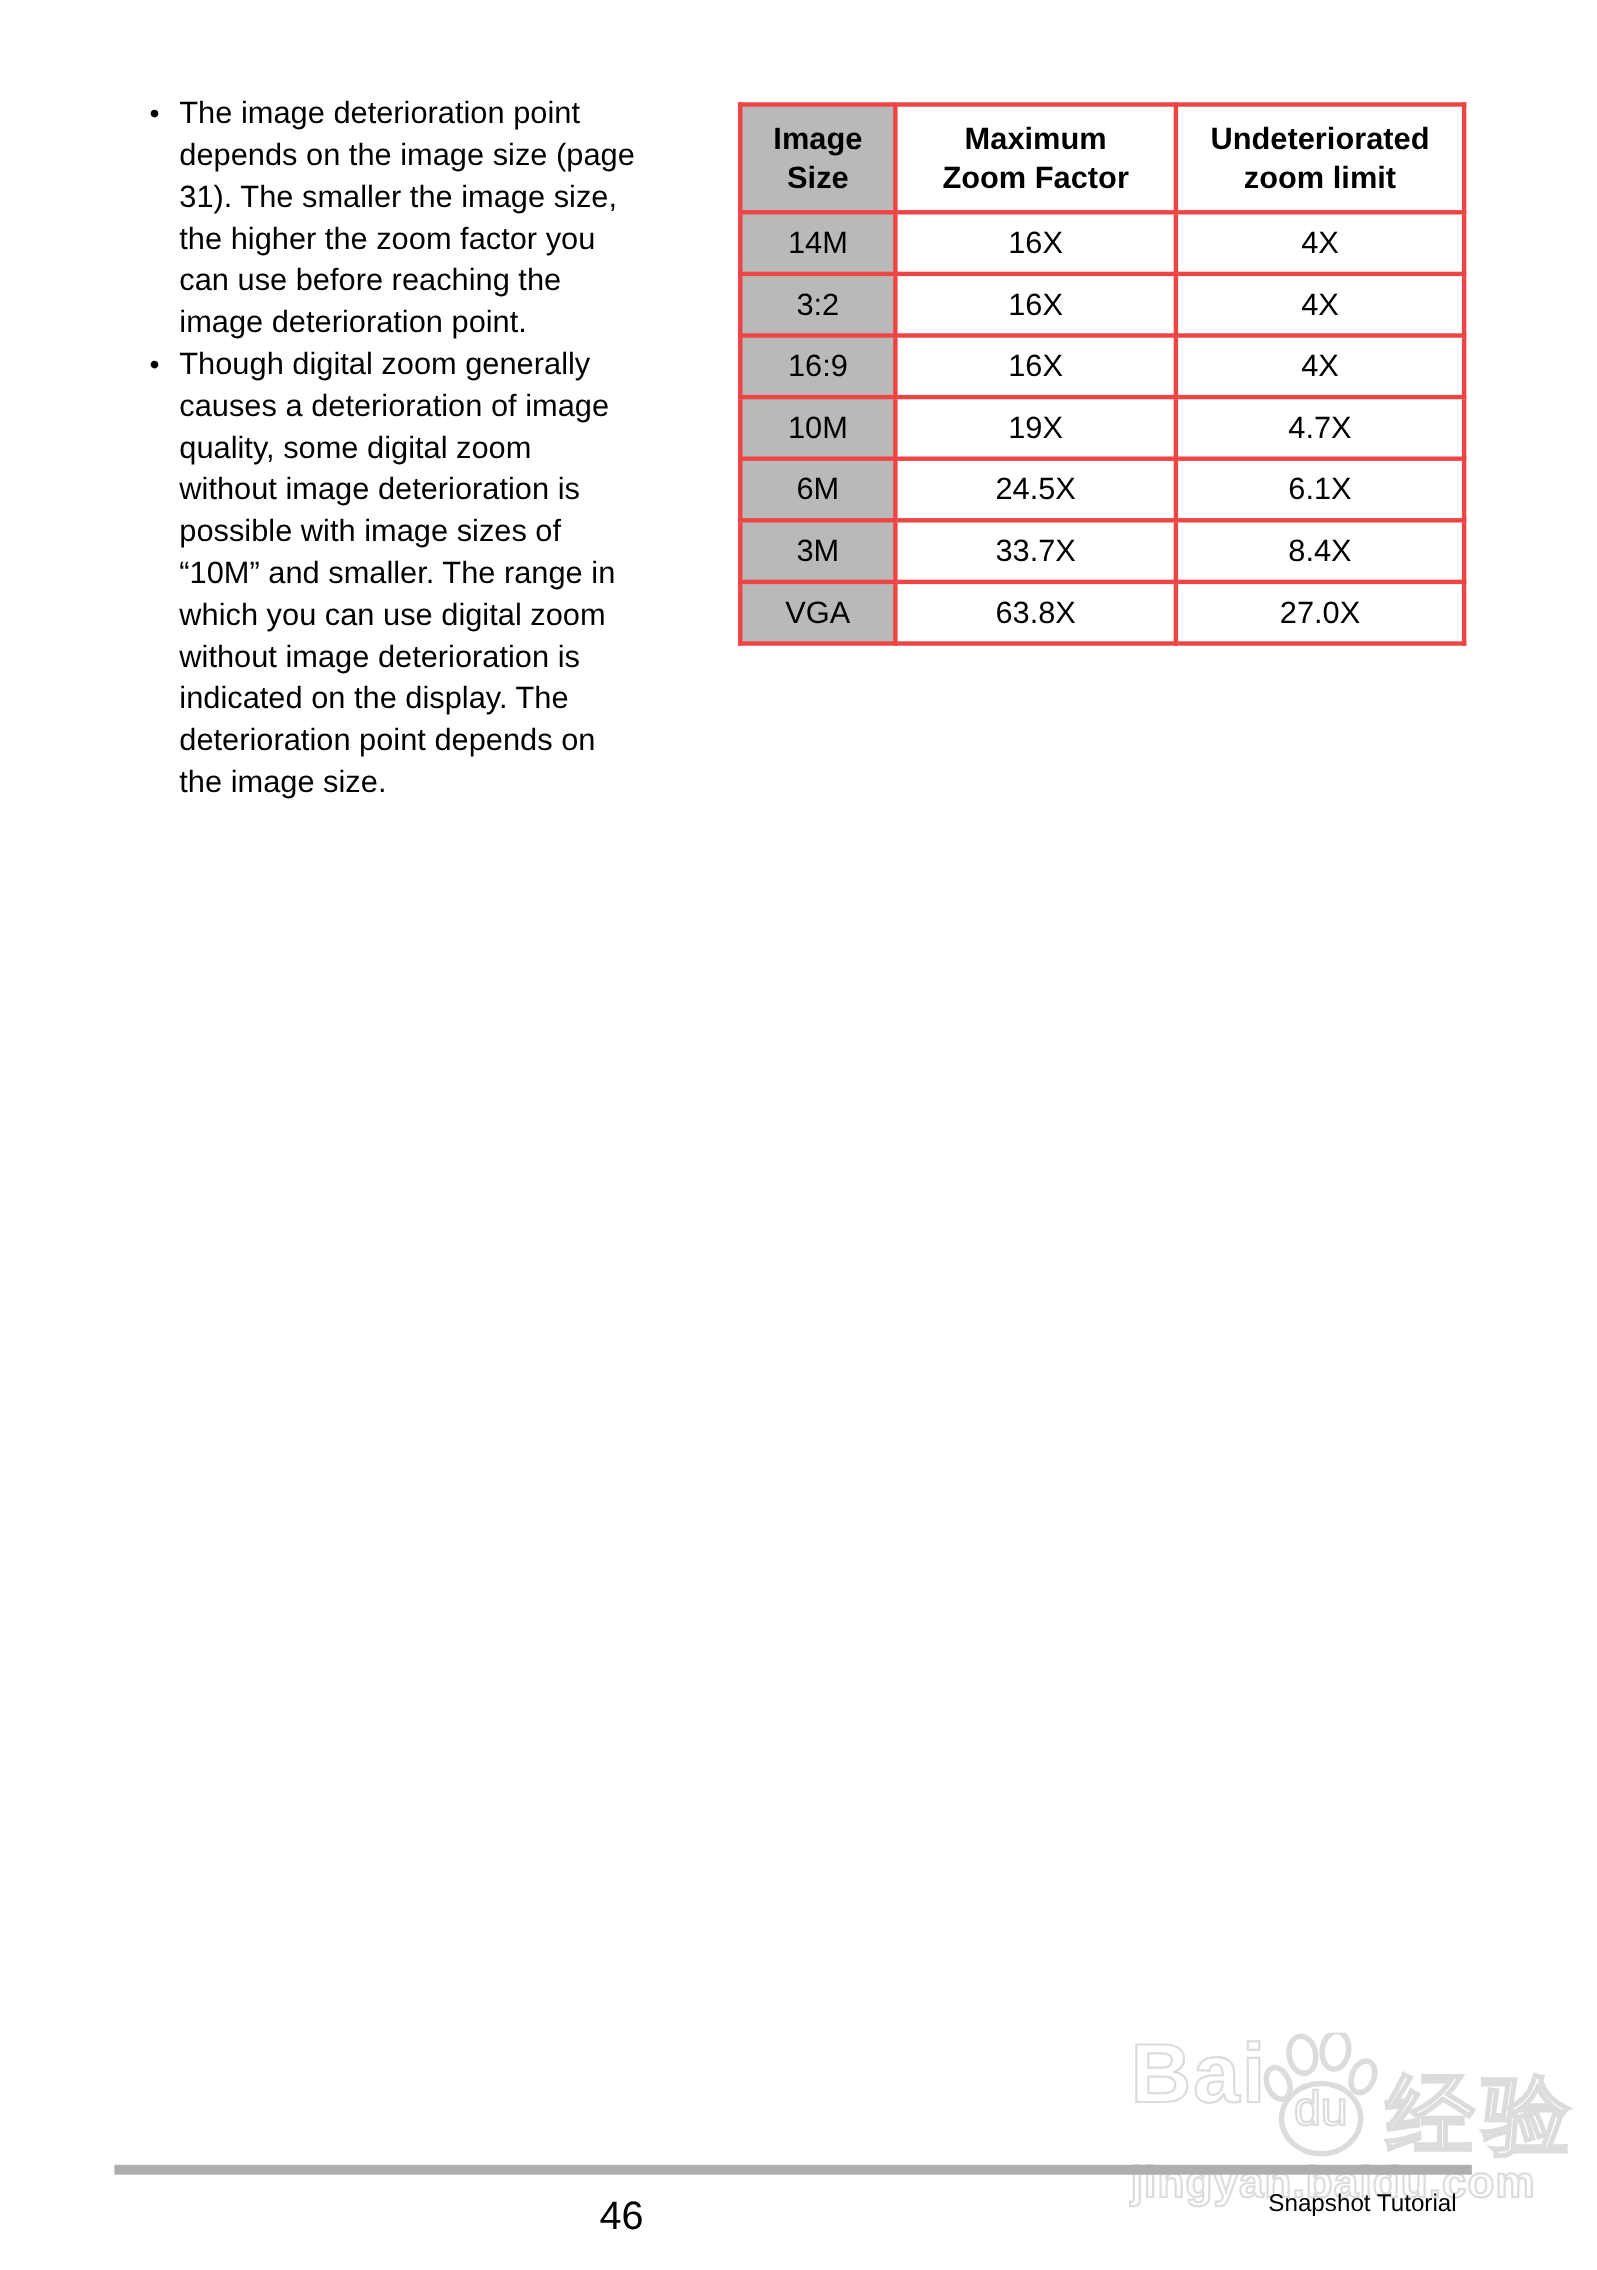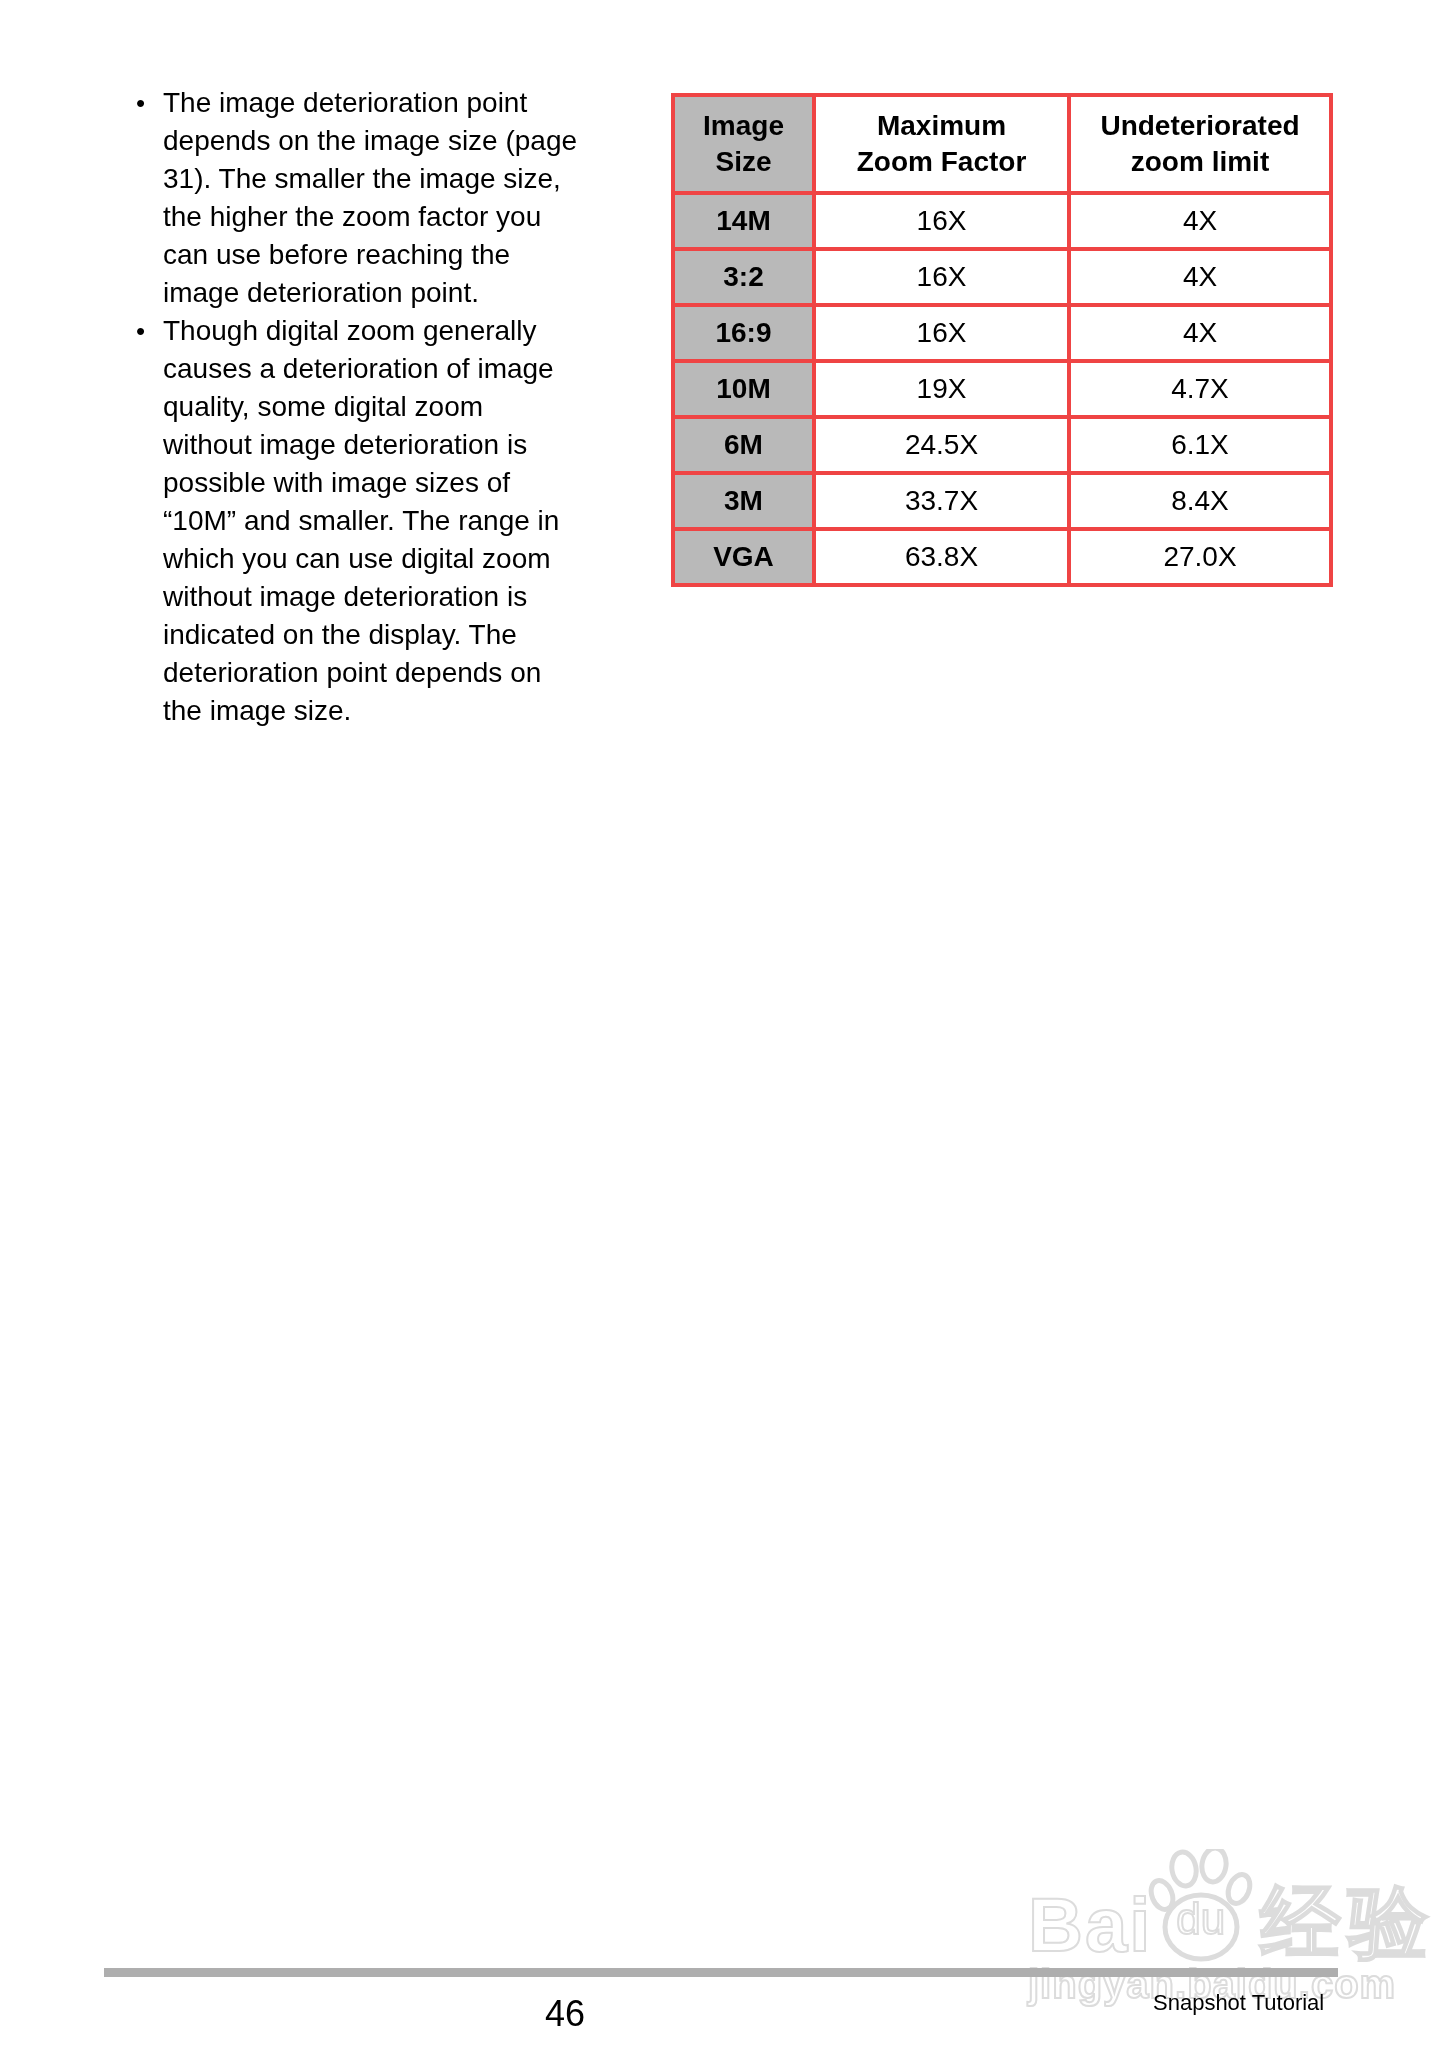--- a/index.html
+++ b/index.html
@@ -51,21 +51,21 @@
     padding:0;
   }
   table.zoom-table thead th {
     height:94px;
     font-weight:bold;
     line-height:36px;
   }
   table.zoom-table tbody tr { height:56px; }
   th.size-col, td.size-col, thead th.gray {
     background:#b9b9b9;
-    font-weight:bold;
+    font-weight:normal;
   }
   .col-size  { width:141px; }
   .col-max   { width:255px; }
   .col-limit { width:262px; }
 
   
   .footer-divider {
     position:absolute;
     left:104px; top:1968px;
     width:1234px; height:9px;
@@ -91,21 +91,21 @@
   .watermark {
     position:absolute;
     left:1028px; top:1848px;
     z-index:1;
     color:#ffffff;
     -webkit-text-stroke:2px #dcdcdc;
     text-shadow:0 0 1px #e6e6e6;
   }
   .wm-row1 {
     display:flex;
-    align-items:flex-end;
+    align-items:flex-start;
   }
   .wm-bai {
     font-size:76px;
     font-weight:bold;
     letter-spacing:2px;
     line-height:1;
   }
   .wm-paw {
     position:relative;
     width:106px; height:114px;

